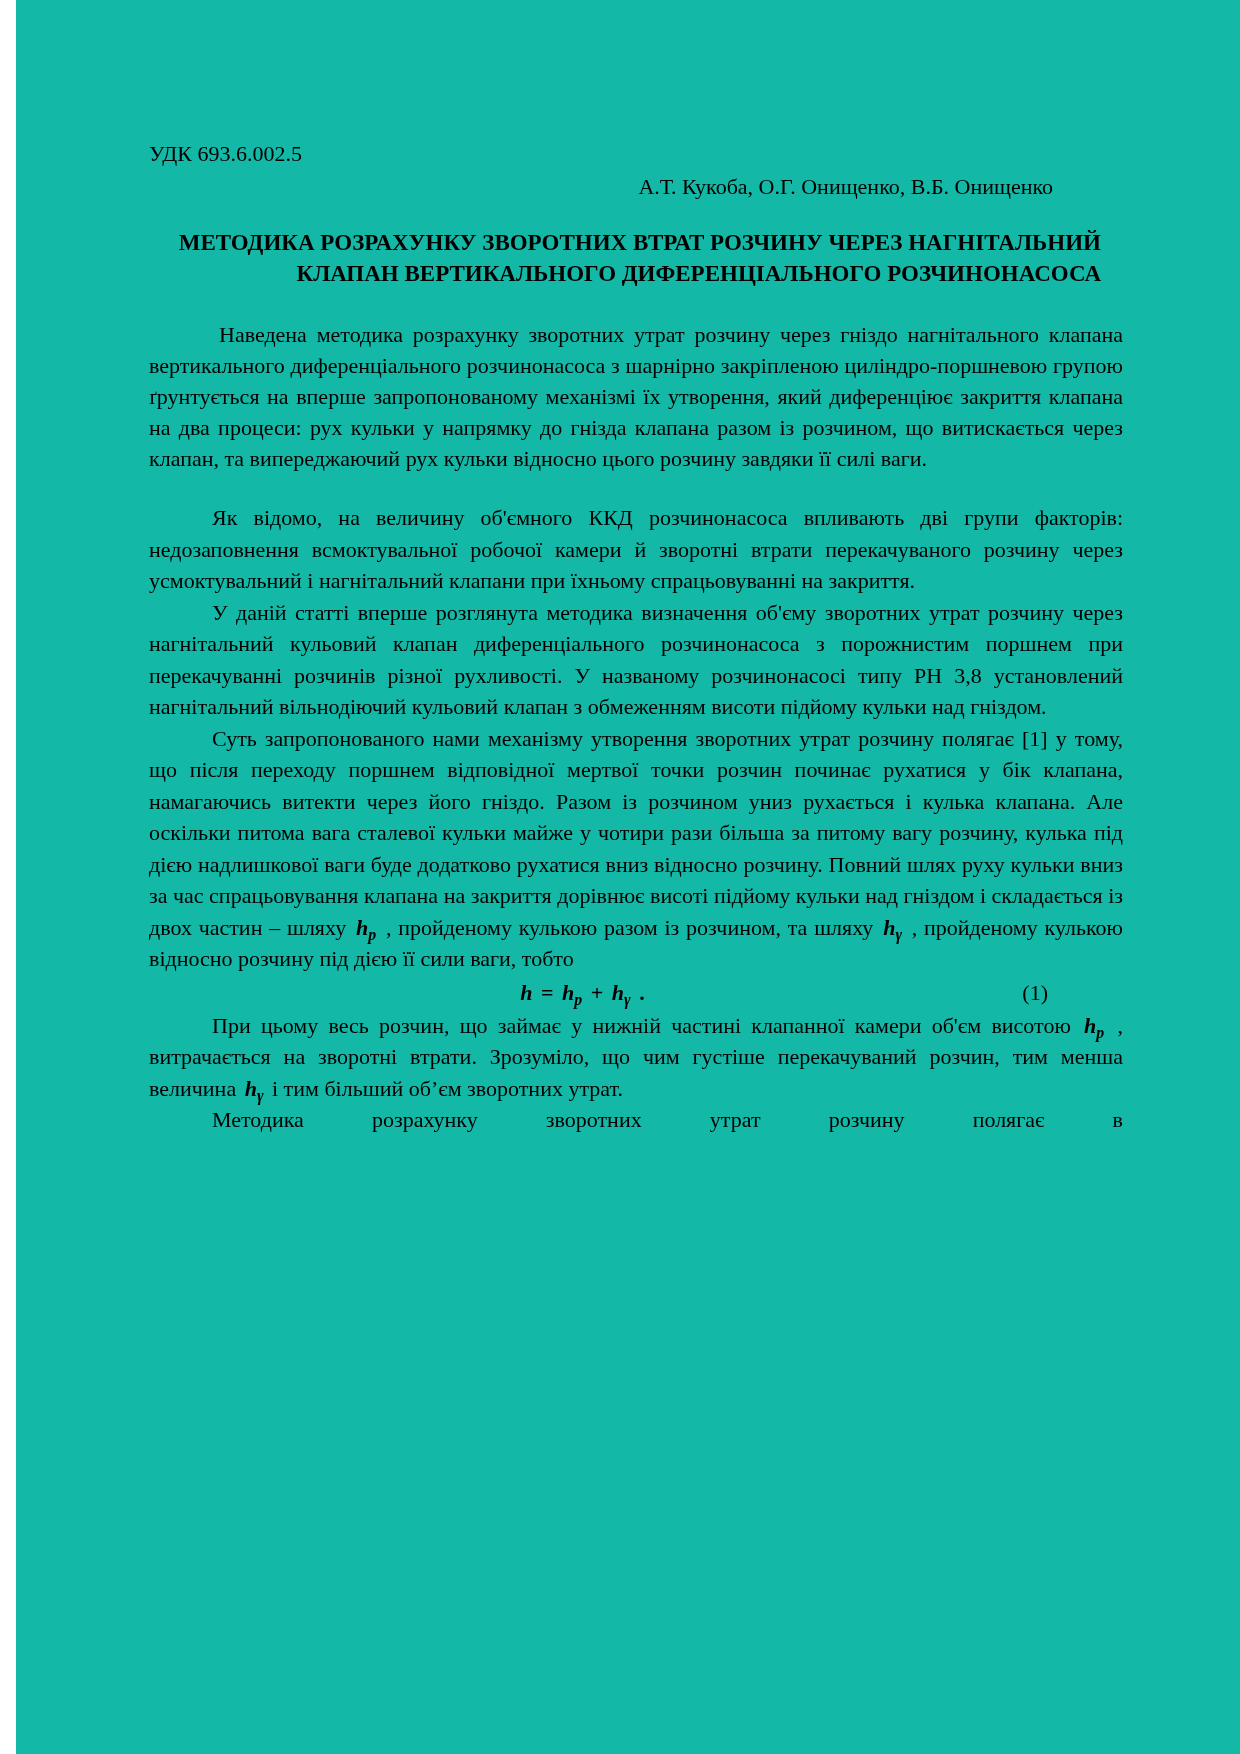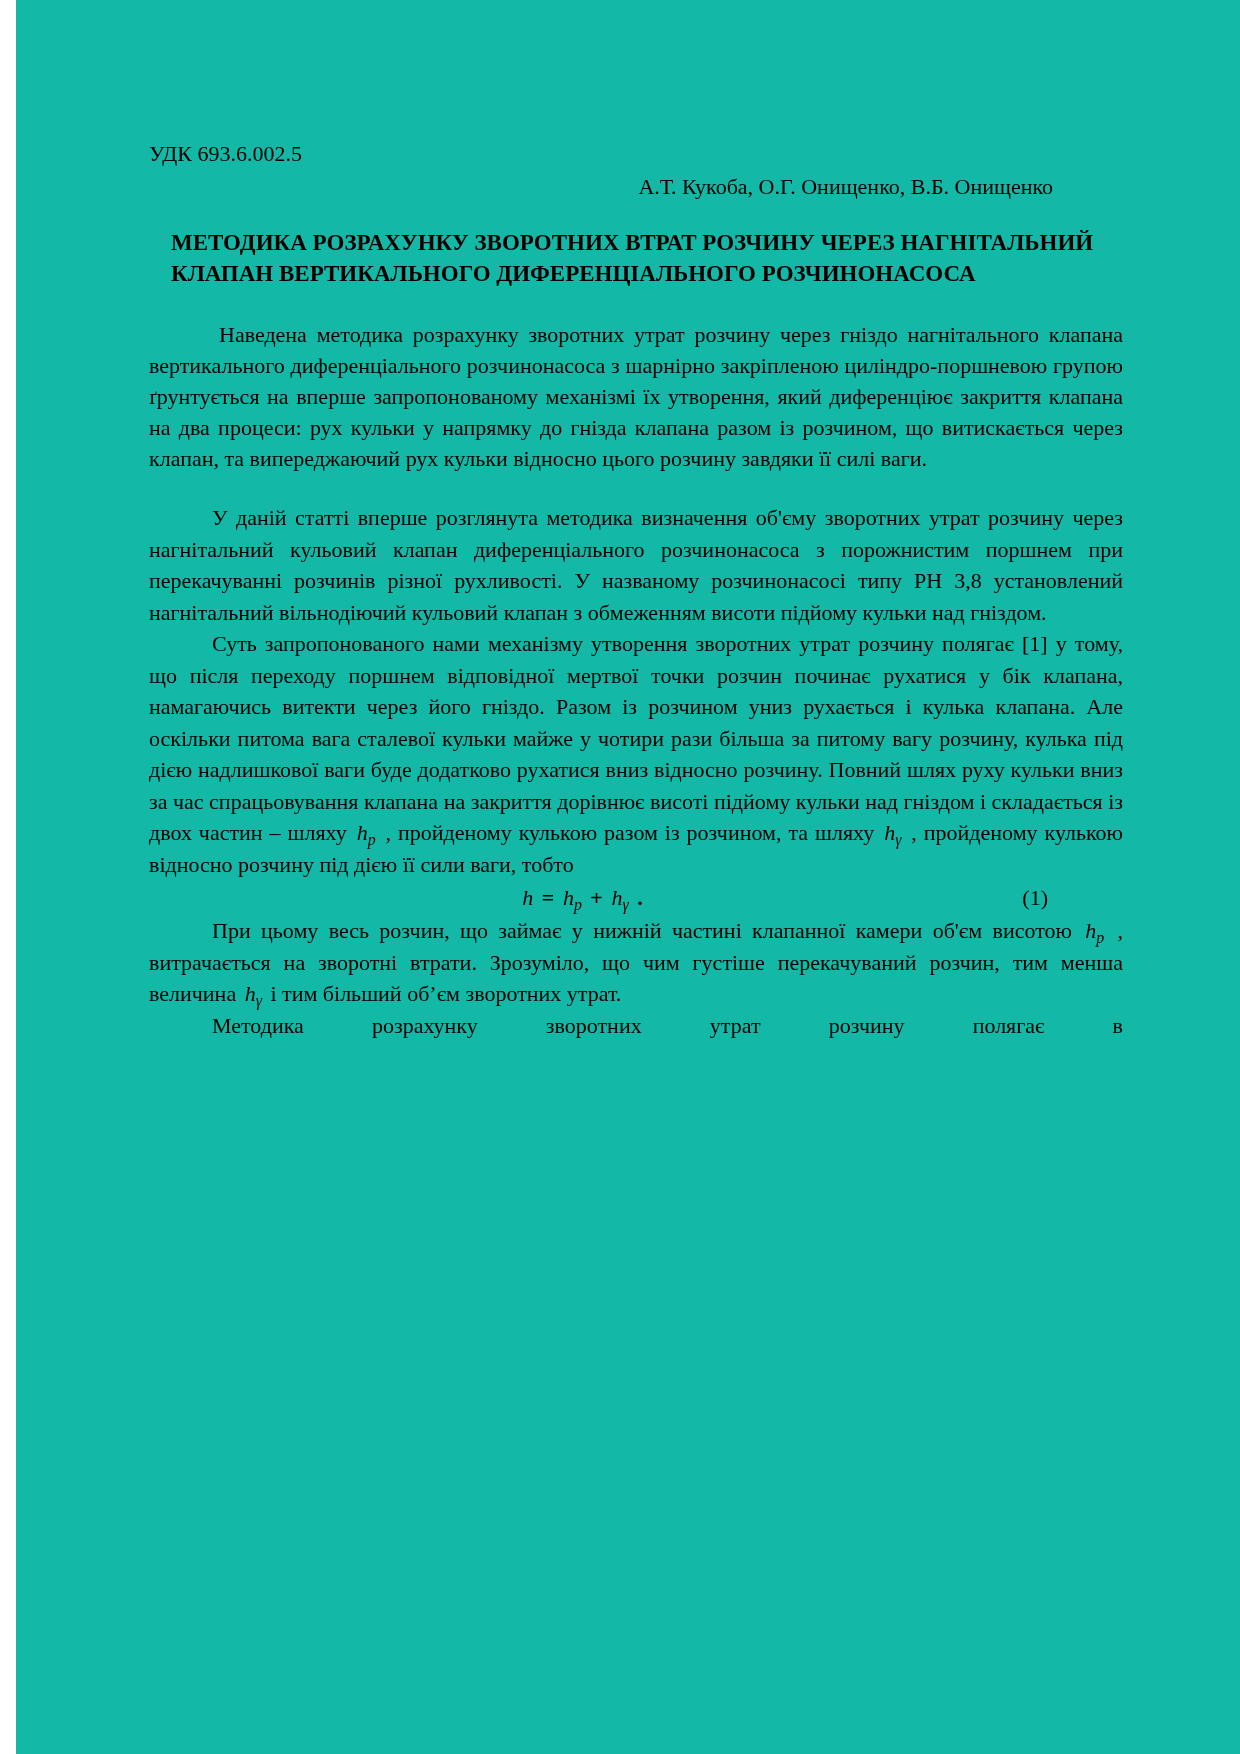--- a/index.html
+++ b/index.html
@@ -27,21 +27,21 @@
     font-size: 22px;
     line-height: 31px;
     text-align: right;
     padding-right: 70px;
     margin-top: 2px;
   }
   .title {
     font-size: 23px;
     line-height: 31px;
     font-weight: bold;
-    text-align: left;
+    text-align: right;
     max-width: 930px;
     margin: 25px auto 0 auto;
   }
   .abstract {
     font-size: 22px;
     line-height: 31px;
     text-align: justify;
     text-indent: 70px;
     margin: 30px 0 0 0;
   }
@@ -49,21 +49,21 @@
   #body-before { margin-top: 28px; }
   .body-section p {
     font-size: 22px;
     line-height: 31.5px;
     text-align: justify;
     text-indent: 63px;
     margin: 0;
   }
   .justify-last { text-align-last: justify; }
   .math {
-    font-weight: normal;
+    font-weight: bold;
     font-style: italic;
     padding: 0 3px;
   }
   .math sub {
     font-size: 0.72em;
     line-height: 0;
   }
   .equation-row {
     position: relative;
     font-size: 22px;
@@ -88,20 +88,21 @@
 
   <div class="udc">УДК 693.6.002.5</div>
 
   <div class="authors">А.Т. Кукоба, О.Г. Онищенко, В.Б. Онищенко</div>
 
   <h1 class="title">МЕТОДИКА РОЗРАХУНКУ ЗВОРОТНИХ ВТРАТ РОЗЧИНУ ЧЕРЕЗ НАГНІТАЛЬНИЙ КЛАПАН ВЕРТИКАЛЬНОГО ДИФЕРЕНЦІАЛЬНОГО РОЗЧИНОНАСОСА</h1>
 
   <p class="abstract">Наведена методика розрахунку зворотних утрат розчину через гніздо нагнітального клапана вертикального диференціального розчинонасоса з шарнірно закріпленою циліндро-поршневою групою ґрунтується на вперше запропонованому механізмі їх утворення, який диференціює закриття клапана на два процеси: рух кульки у напрямку до гнізда клапана разом із розчином, що витискається через клапан, та випереджаючий рух кульки відносно цього розчину завдяки її силі ваги.</p>
 
   <div class="body-section" id="body-before">
+      <p>Як відомо, на величину об'ємного ККД розчинонасоса впливають дві групи факторів: недозаповнення всмоктувальної робочої камери й зворотні втрати перекачуваного розчину через усмоктувальний і нагнітальний клапани при їхньому спрацьовуванні на закриття.</p>
       <p>У даній статті вперше розглянута методика визначення об'єму зворотних утрат розчину через нагнітальний кульовий клапан диференціального розчинонасоса з порожнистим поршнем при перекачуванні розчинів різної рухливості. У названому розчинонасосі типу РН 3,8 установлений нагнітальний вільнодіючий кульовий клапан з обмеженням висоти підйому кульки над гніздом.</p>
       <p>Суть запропонованого нами механізму утворення зворотних утрат розчину полягає [1] у тому, що після переходу поршнем відповідної мертвої точки розчин починає рухатися у бік клапана, намагаючись витекти через його гніздо. Разом із розчином униз рухається і кулька клапана. Але оскільки питома вага сталевої кульки майже у чотири рази більша за питому вагу розчину, кулька під дією надлишкової ваги буде додатково рухатися вниз відносно розчину. Повний шлях руху кульки вниз за час спрацьовування клапана на закриття дорівнює висоті підйому кульки над гніздом і складається із двох частин – шляху <span class="math">h<sub>p</sub></span> , пройденому кулькою разом із розчином, та шляху <span class="math">h<sub>γ</sub></span> , пройденому кулькою відносно розчину під дією її сили ваги, тобто</p>
     </div>
 
   <div class="equation-row">
     <span class="equation" id="equation-content"><span class="math">h</span> = <span class="math">h<sub>p</sub></span> + <span class="math">h<sub>γ</sub></span> .</span>
     <span class="eq-number">(1)</span>
   </div>
 
   <div class="body-section" id="body-after">

